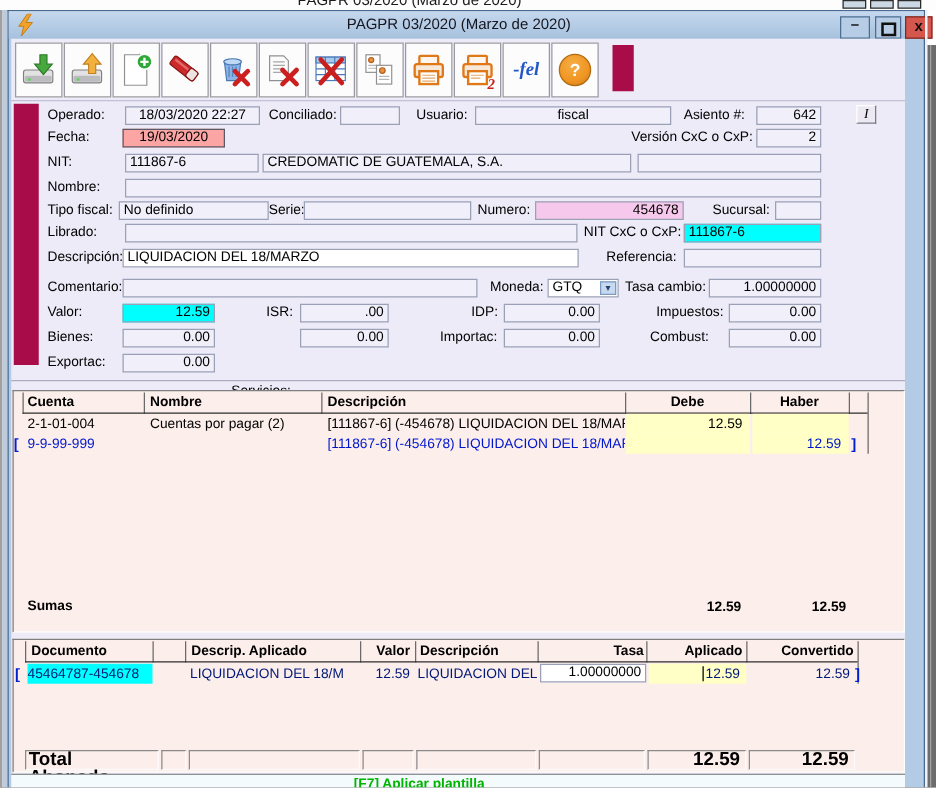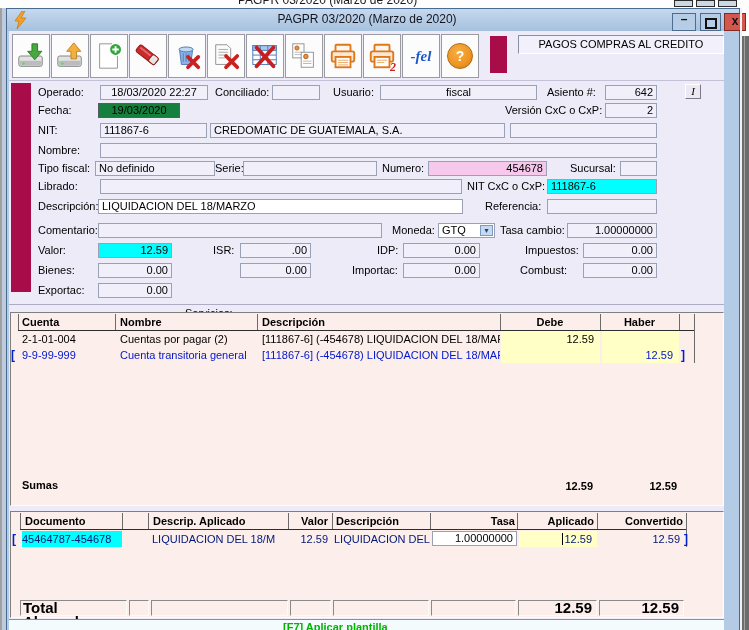--- a/index.html
+++ b/index.html
@@ -27,21 +27,21 @@
   .maroon{background:#a80d4a;}
   .fel-text{color:#2158c8;font:bold italic 15px "Liberation Serif",serif;}
   .help-circle{width:24px;height:24px;border-radius:50%;background:radial-gradient(circle at 10px 8px,#f6ae45,#ef9522 60%,#c8761a);
                border:1px solid #b06a12;display:flex;align-items:center;justify-content:center;}
   .help-q{color:#fff;font:bold 14px "Liberation Sans",sans-serif;}
   
   .lbl{position:absolute;font-size:11px;color:#000;white-space:nowrap;}
   .fld{position:absolute;height:15px;font-size:11px;border:1px solid #9aa0b6;background:#f0effa;
        box-sizing:border-box;line-height:13px;padding:0 3px;white-space:nowrap;overflow:hidden;color:#000;}
   .white{background:#ffffff;}
-  .fecha{background:#15803d;border-color:#5a5a66;}
+  .fecha{background:#fca5a5;border-color:#5a5a66;}
   .cyan{background:#00ffff;}
   .pink{background:#f6c9ec;}
   .right{text-align:right;}
   .center{text-align:center;}
   .ibtn{position:absolute;width:16px;height:15px;background:#ece9f2;border:1px solid;
         border-color:#ffffff #7a7a88 #7a7a88 #ffffff;box-sizing:border-box;text-align:center;
         font:italic 11px "Liberation Serif",serif;line-height:13px;}
   .selarrow{position:absolute;right:1px;top:1px;width:13px;height:11px;background:#c7d9f0;
             border:1px solid #7a9ac0;box-sizing:border-box;text-align:center;line-height:9px;
             font-size:8px;color:#20456e;}
@@ -178,21 +178,20 @@
   <div class="btn" style="left:402px;">
     <span class="fel-text">-fel</span>
   </div>
   <div class="btn" style="left:441px;">
     <span class="help-circle">
         <span class="help-q">?</span>
       </span>
   </div>
 
   <div class="abs maroon" style="left:490px;top:36px;width:17px;height:37px;"></div>
-  <div class="tb-box" style="top:35px;">PAGOS COMPRAS AL CREDITO</div>
   <div class="abs" style="left:9px;top:80px;width:715px;height:1px;background:#c4c0d8;"></div>
 
   <div class="abs maroon" style="left:11px;top:83px;width:20px;height:209px;"></div>
 
   <div class="lbl" style="left:38px;top:86px;">Operado:</div>
   <div class="fld center" style="left:100px;top:85px;width:108px;">18/03/2020 22:27</div>
   <div class="lbl" style="left:215px;top:86px;text-align:center;">Conciliado:</div>
   <div class="fld" style="left:272px;top:85px;width:48px;"></div>
   <div class="lbl" style="left:333px;top:86px;">Usuario:</div>
   <div class="fld center" style="left:380px;top:85px;width:157px;">fiscal</div>
@@ -289,21 +288,20 @@
         <div class="cell right" style="left:0;top:1px;width:93px;">12.59</div>
       </div>
     <div class="ycell" style="left:591px;top:0;width:77px;">
         <div class="cell right" style="left:0;top:1px;width:71px;"></div>
       </div>
   </div>
 
   <div class="bracket" style="left:11px;top:348px;">[</div>
   <div class="abs" style="left:11px;top:347px;width:684px;height:16px;">
     <div class="cell bluetxt" style="left:11px;top:1px;width:92px;">9-9-99-999</div>
-    <div class="cell bluetxt" style="left:109px;top:1px;width:136px;">Cuenta transitoria general</div>
     <div class="cell bluetxt" style="left:251px;top:1px;width:238px;">[111867-6] (-454678) LIQUIDACION DEL 18/MARZ</div>
     <div class="ycell" style="left:490px;top:0;width:99px;">
         <div class="cell right bluetxt" style="left:0;top:1px;width:93px;"></div>
       </div>
     <div class="ycell" style="left:591px;top:0;width:77px;">
         <div class="cell right bluetxt" style="left:0;top:1px;width:71px;">12.59</div>
       </div>
   </div>
   <div class="bracket" style="left:681px;top:348px;">]</div>
 

